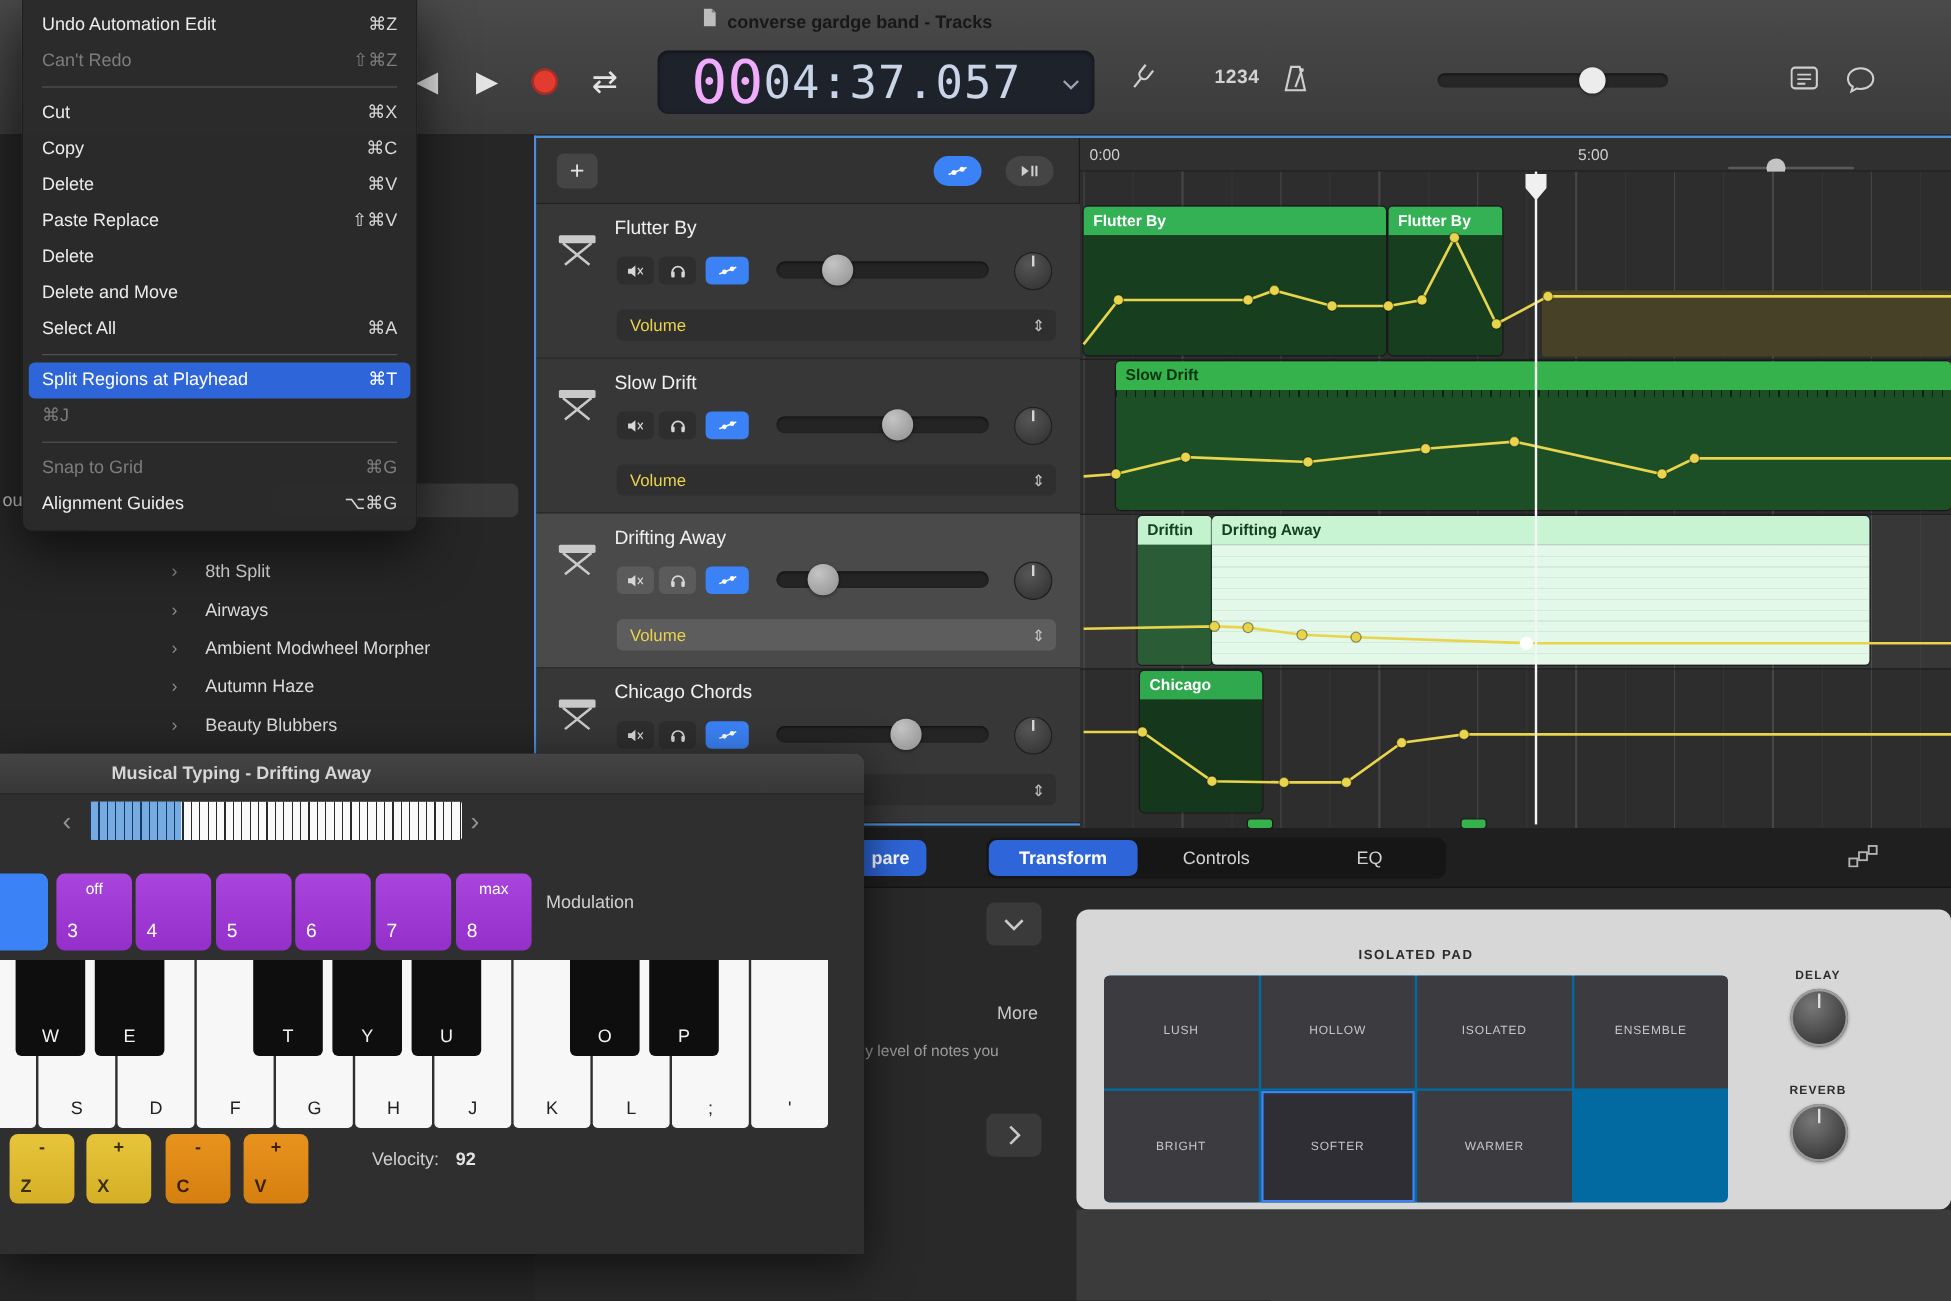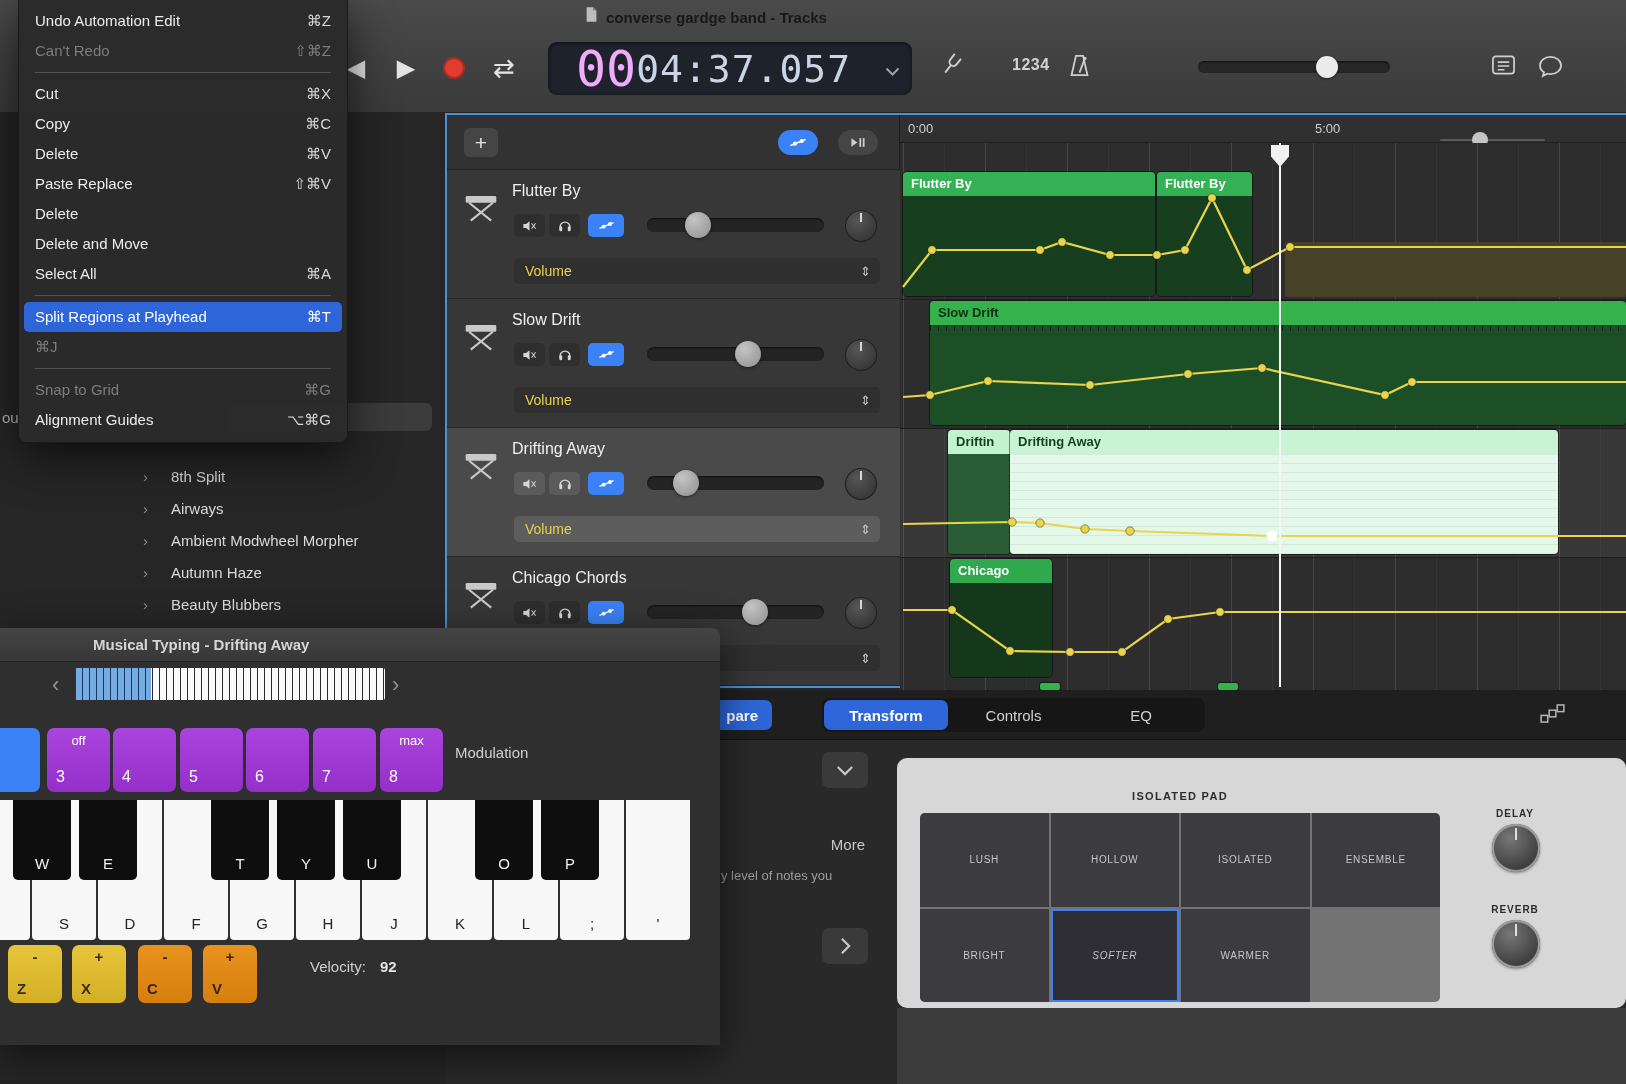--- a/index.html
+++ b/index.html
@@ -88,23 +88,23 @@
   #sc-tabs{position:absolute;left:377px;top:8px;width:383px;height:34px;background:#161616;border-radius:8px;display:flex;}
   .sc-tab{flex:1;margin:2px;border-radius:7px;display:flex;align-items:center;justify-content:center;color:#d2d2d2;font-size:15px;}
   .sc-tab.active{background:var(--menu-highlight,#2e66d9);color:#fff;font-weight:bold;}
   #sc-patch{position:absolute;left:1095px;top:14px;}
   #sc-chevdown{position:absolute;left:377px;top:62px;width:46px;height:36px;background:#3a3a3a;border-radius:7px;display:flex;align-items:center;justify-content:center;}
   #sc-more{position:absolute;left:340px;top:146px;width:80px;text-align:right;color:#c8c8c8;font-size:15px;}
   #sc-hint{position:absolute;left:276px;top:178px;width:160px;color:#9c9c9c;font-size:13px;}
   #sc-chevright{position:absolute;left:377px;top:238px;width:46px;height:36px;background:#3a3a3a;border-radius:7px;display:flex;align-items:center;justify-content:center;}
   #pad-panel{position:absolute;left:452px;top:68px;width:729px;height:250px;background:var(--pad-panel,#d7d7d7);border-radius:10px;}
   #pad-title{position:absolute;left:23px;top:32px;width:520px;text-align:center;color:#2c2c2c;font-size:11px;font-weight:bold;letter-spacing:1.3px;}
-  #pad-grid{position:absolute;left:23px;top:55px;width:520px;height:189px;display:grid;grid-template-columns:repeat(4,1fr);grid-template-rows:repeat(2,1fr);gap:2px;background:#737373;border-radius:5px;overflow:hidden;}
+  #pad-grid{position:absolute;left:23px;top:55px;width:520px;height:189px;display:grid;grid-template-columns:repeat(4,1fr);grid-template-rows:repeat(2,1fr);gap:2px;background:#0369a1;border-radius:5px;overflow:hidden;}
   .pad{background:#3c3c40;color:#c6c6c6;font-size:10px;letter-spacing:.7px;display:flex;align-items:center;justify-content:center;text-align:center;}
-  .pad.selected{background:#2e2e34;box-shadow:inset 0 0 0 2px var(--accent-blue,#3b82f6);font-style:italic;}
+  .pad.selected{background:#2e2e34;box-shadow:inset 0 0 0 2px var(--accent-blue,#3b82f6);}
   .knob-label{position:absolute;left:577px;width:82px;text-align:center;color:#2c2c2c;font-size:10px;font-weight:bold;letter-spacing:1px;}
   .big-knob{position:absolute;left:595px;width:48px;height:48px;border-radius:50%;background:radial-gradient(circle at 38% 30%,#777,#262626);box-shadow:0 1px 3px rgba(0,0,0,.4),inset 0 0 0 2px #9c9c9c;}
   .big-knob:after{content:"";position:absolute;left:50%;top:4px;width:2px;height:12px;background:#ddd;transform:translateX(-50%) rotate(0deg);}
   #sc-bottomstrip{position:absolute;left:452px;top:318px;width:729px;height:76px;background:#3b3b3b;}
 
   
   #context-menu{position:absolute;left:18px;top:0;width:330px;background:rgba(43,43,43,.98);border:1px solid #191919;border-top:none;border-radius:0 0 8px 8px;box-shadow:0 14px 45px rgba(0,0,0,.65);padding:6px 0 7px;z-index:40;}
   .menu-item{height:30px;line-height:30px;margin:0 5px;padding:0 11px;border-radius:5px;display:flex;font-size:15px;color:#ececec;}
   .menu-item .mi-label{flex:1;white-space:nowrap;}
   .menu-item .mi-short{color:#d8d8d8;}

